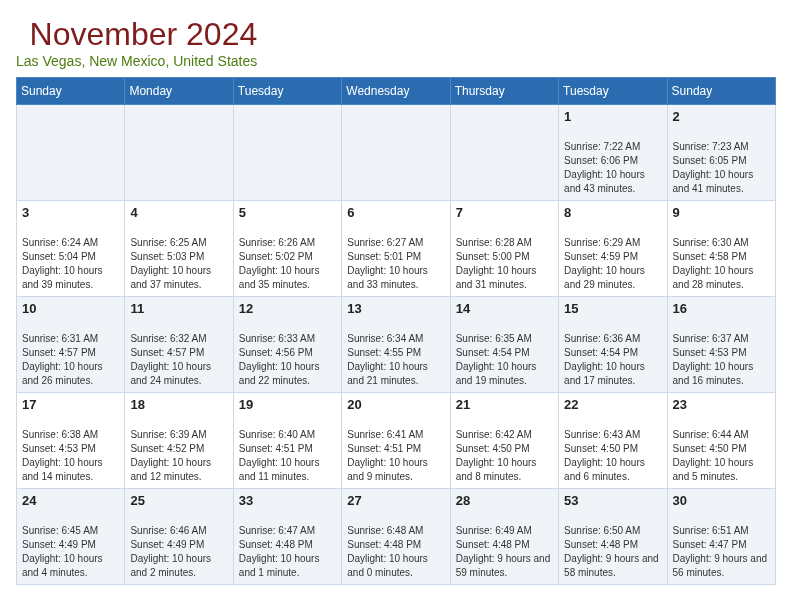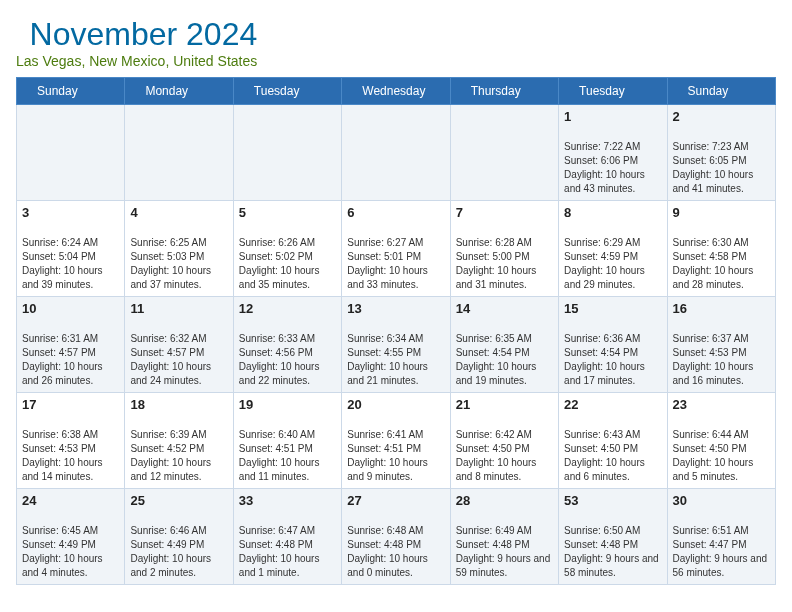--- a/index.html
+++ b/index.html
@@ -33,37 +33,37 @@
       width: 28px;
       height: 28px;
       margin-right: 4px;
     }
     .title-block {
       text-align: right;
     }
     .month-title {
       font-size: 32px;
       font-weight: normal;
-      color: #0369a1;
+      color: #7f1d1d;
     }
     .location {
       font-size: 14px;
       color: #4d7c0f;
     }
     table {
       width: 100%;
       border-collapse: collapse;
       font-size: 11px;
     }
     thead tr {
       background-color: #2b6cb0;
       color: #fff;
     }
     thead th {
-      padding: 6px 20px;
+      padding: 6px 4px;
       text-align: left;
       font-size: 12px;
       font-weight: normal;
       border: 1px solid #4a88c7;
     }
     tbody tr {
       vertical-align: top;
     }
     tbody tr:nth-child(odd) {
       background-color: #f0f4f8;

